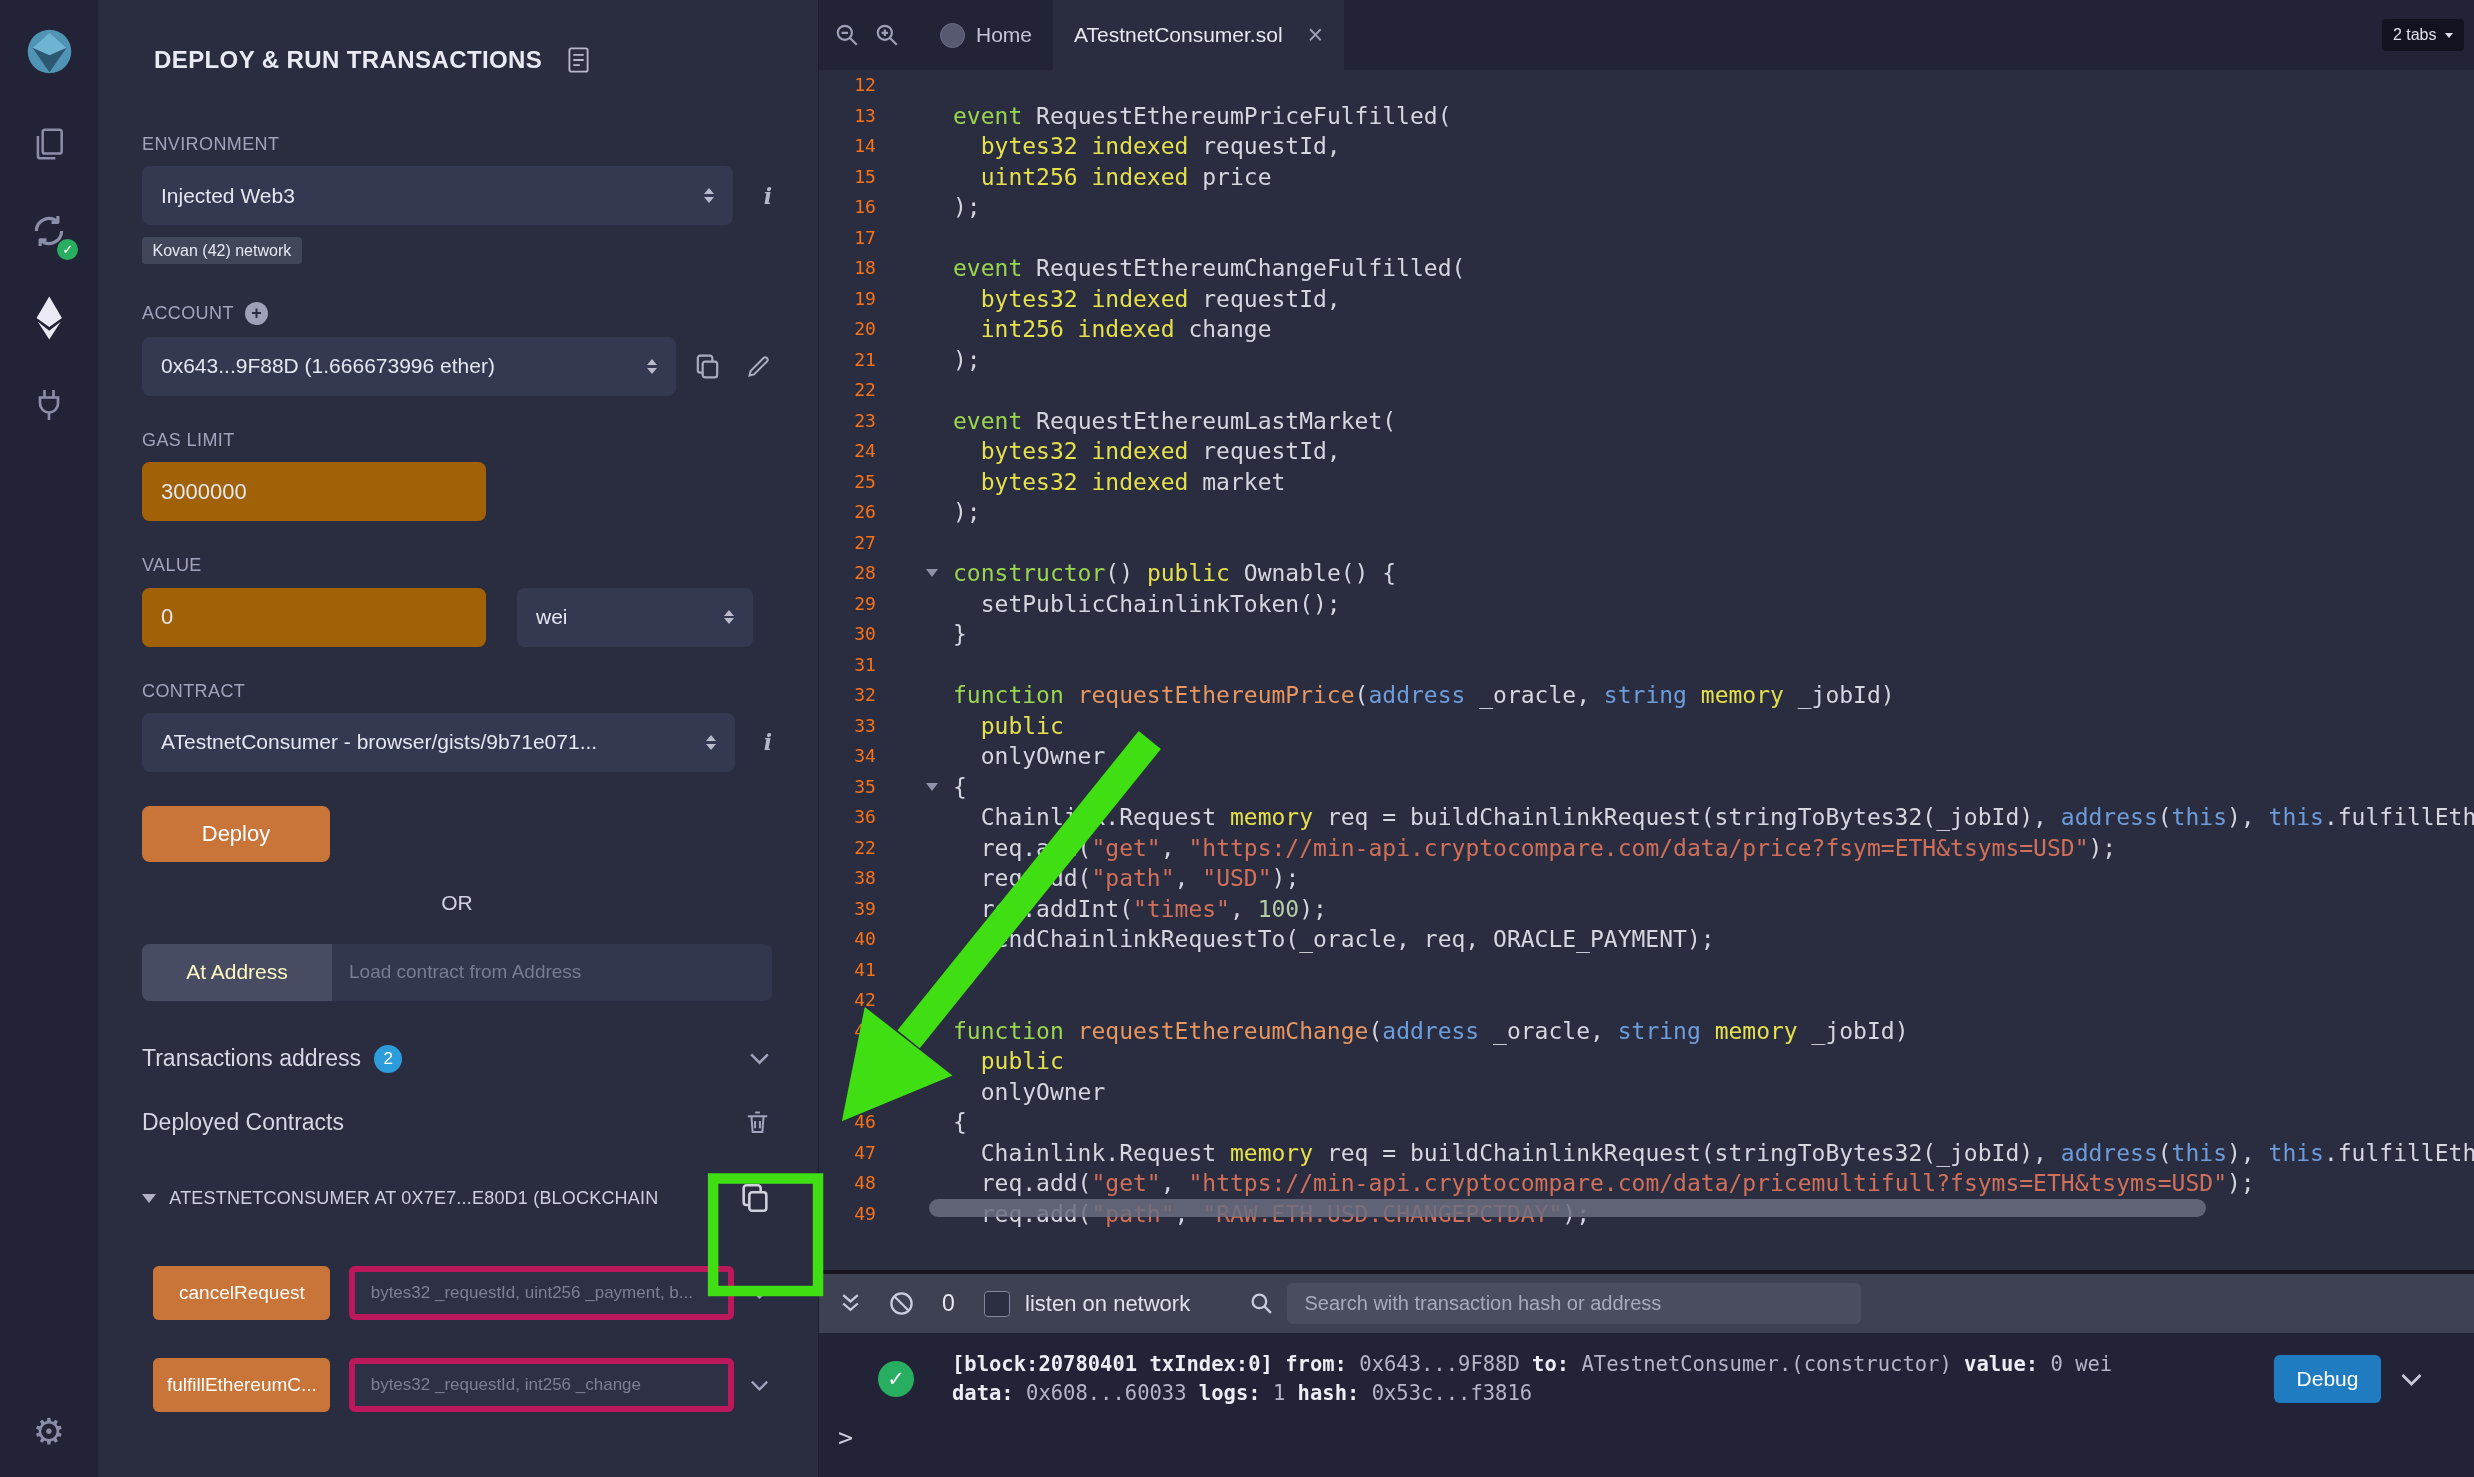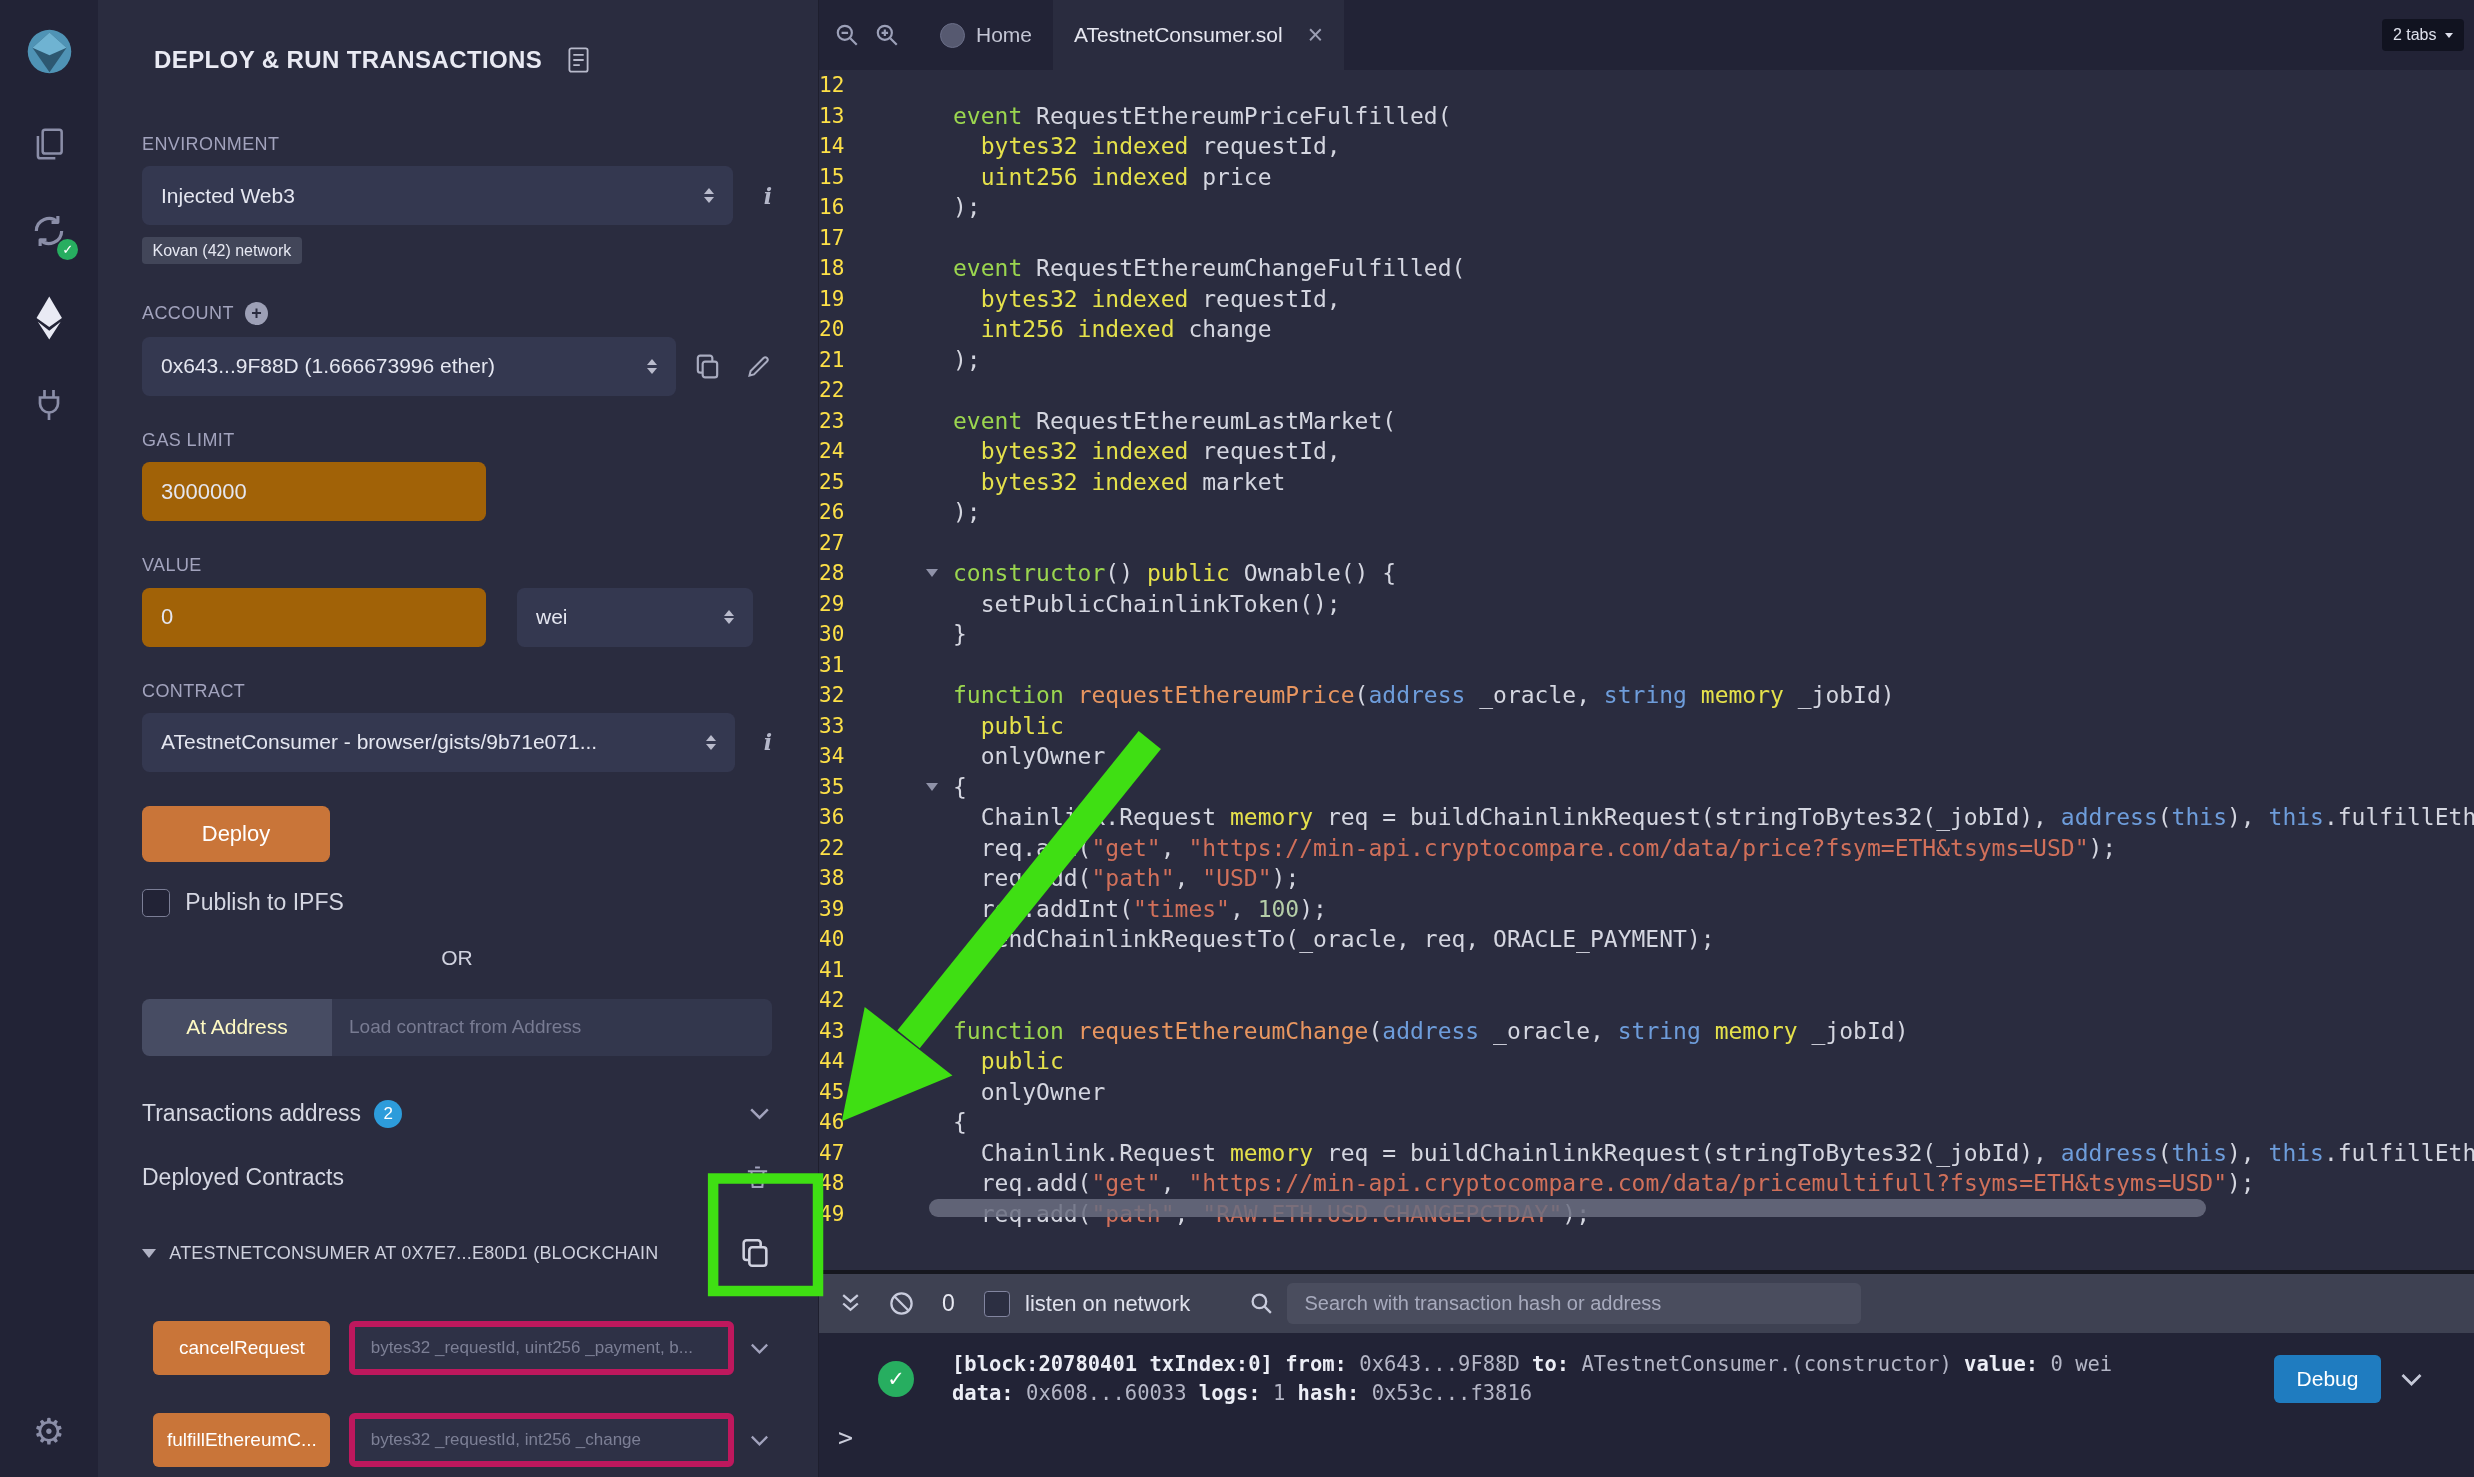--- a/index.html
+++ b/index.html
@@ -84,21 +84,21 @@
   .tab .close{margin-left:25px;color:#9b9eb3;font-size:27px;line-height:1;cursor:pointer;}
   .home-globe{width:25px;height:25px;border-radius:50%;background:#565970;border:1.9px solid #6a6e88;
     box-sizing:border-box;margin-right:11.4px;}
   .tabs-badge{margin-left:auto;margin-right:11.4px;background:#111320;color:#dfe1ec;font-size:16px;
     padding:6.7px 10.5px;border-radius:3.8px;display:flex;align-items:center;gap:8.6px;cursor:pointer;}
   .tabs-badge .wcaret{width:0;height:0;border-left:4.8px solid transparent;border-right:4.8px solid transparent;
     border-top:5.7px solid #dfe1ec;}
   .code-area{position:absolute;top:70px;left:0;right:0;height:1159px;overflow:hidden;}
   .code-line{display:flex;height:30.5px;line-height:30.5px;font-family:"DejaVu Sans Mono",monospace;
     font-size:23px;white-space:pre;}
-  .ln{width:92px;text-align:left;color:#fde047;flex:none;font-size:21px;}
+  .ln{width:92px;text-align:center;color:#f97316;flex:none;font-size:18px;}
   .fold{width:42px;flex:none;display:flex;align-items:center;justify-content:center;}
   .fold-caret{width:0;height:0;border-left:6.7px solid transparent;border-right:6.7px solid transparent;
     border-top:8.6px solid #8f92a8;}
   .ct{flex:none;}
   .tok-kw{color:#9bd64f}.tok-ty{color:#e5e14b}.tok-bl{color:#6e9ddb}.tok-st{color:#d1705a}
   .tok-fn{color:#e89660}.tok-nu{color:#b5cea8}.tok-pl{color:#d4d6e0}
   .h-scrollbar{position:absolute;top:1199px;left:110px;width:1277px;height:18px;background:#6a6d80;
     border-radius:9.5px;opacity:.85;cursor:pointer;}
 
   
@@ -246,24 +246,20 @@
         <span class="sel-caret">
             <i class="cu"></i>
             <i class="cd"></i>
           </span>
       </div>
       <span class="info-icon">i</span>
     </div>
 
     <button class="btn-orange deploy-btn">Deploy</button>
 
-    <div class="publish-row">
-      <span class="checkbox"></span>
-      <span>Publish to IPFS</span>
-    </div>
 
     <div class="or-row">OR</div>
 
     <div class="ataddr-row">
       <button class="ataddr-btn">At Address</button>
       <input class="ataddr-input" placeholder="Load contract from Address" style="">
     </div>
 
     <div class="tx-row">
       <span>Transactions address</span>

